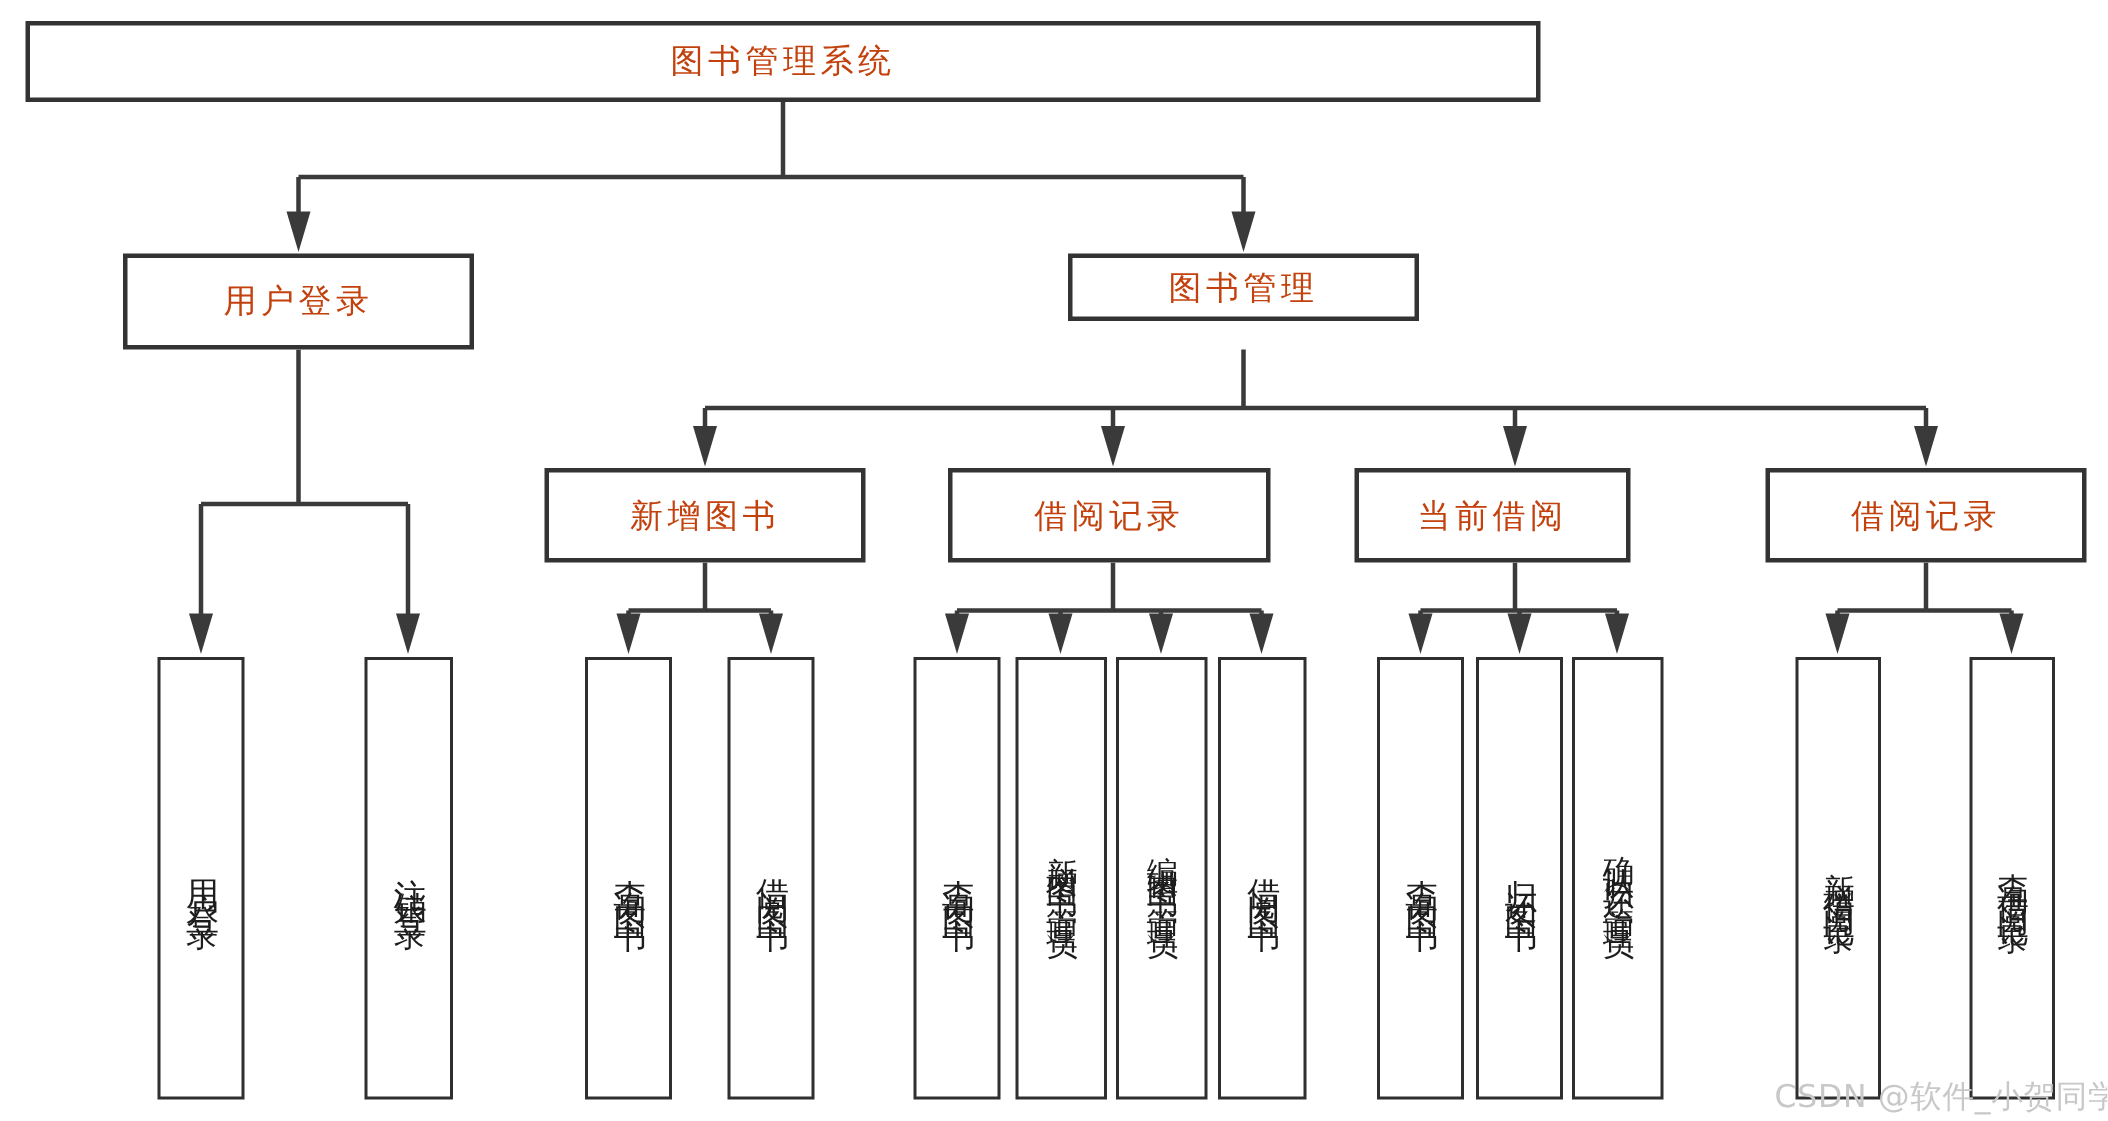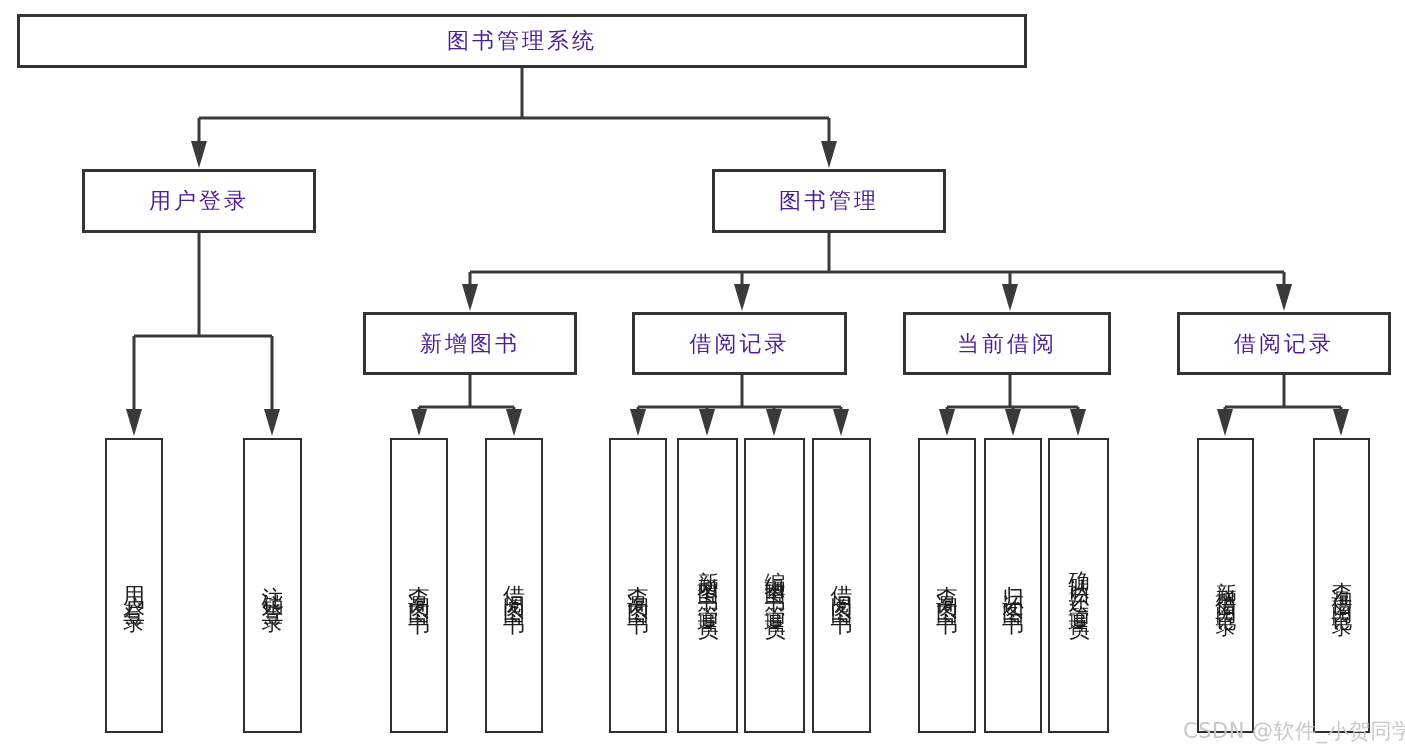--- a/index.html
+++ b/index.html
@@ -34,21 +34,21 @@
   .hbox {
     position: absolute;
     box-sizing: border-box;
     background: #ffffff;
     border: 3px solid #333333;
     display: flex;
     align-items: center;
     justify-content: center;
     font-size: 22px;
     letter-spacing: 3px;
-    color: #4c1d95;
+    color: #c2410c;
     z-index: 2;
     white-space: nowrap;
   }
   .leaf {
     position: absolute;
     top: 438px;
     height: 295px;
     box-sizing: border-box;
     background: #ffffff;
     border: 2px solid #2f2f2f;
@@ -65,24 +65,24 @@
     line-height: 1;
     color: #1d1d1d;
   }
   .leaf.long > span {
     font-size: 21px;
     letter-spacing: 7px;
   }
   
   #root            { left: 17px;   top: 14px;  width: 1010px; height: 54px; }
   #user-login      { left: 82px;   top: 169px; width: 234px;  height: 64px; }
-  #book-management { left: 712px;  top: 169px; width: 234px;  height: 64px; }
+  #book-management { left: 712px;  top: 169px; width: 234px;  height: 45px; }
   #new-book-rec    { left: 363px;  top: 312px; width: 214px;  height: 63px; }
   #book-borrow     { left: 632px;  top: 312px; width: 215px;  height: 63px; }
-  #current-borrow  { left: 903px;  top: 312px; width: 208px;  height: 63px; font-family: Liberation Mono, monospace; }
+  #current-borrow  { left: 903px;  top: 312px; width: 184px;  height: 63px; font-family: Liberation Mono, monospace; }
   #borrow-records  { left: 1177px; top: 312px; width: 214px;  height: 63px; }
   #la1 { left: 105px;  width: 58px; }
   #la2 { left: 243px;  width: 59px; }
   #lb1 { left: 390px;  width: 58px; }
   #lb2 { left: 485px;  width: 58px; }
   #lc1 { left: 609px;  width: 58px; }
   #lc2 { left: 677px;  width: 61px; }
   #lc3 { left: 744px;  width: 61px; }
   #lc4 { left: 812px;  width: 59px; }
   #ld1 { left: 918px;  width: 58px; }

